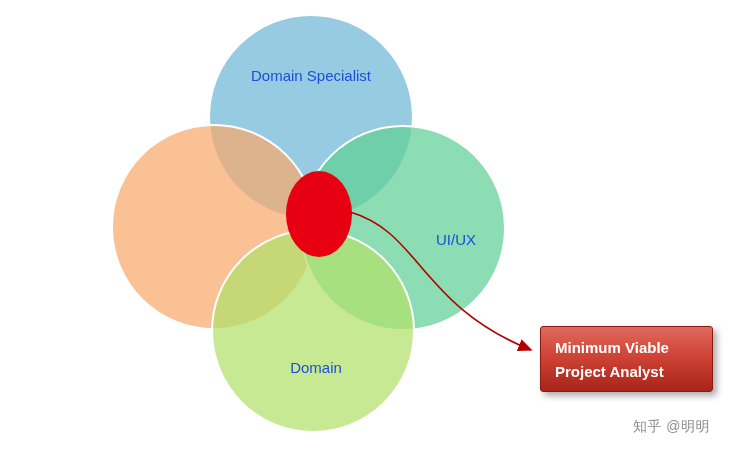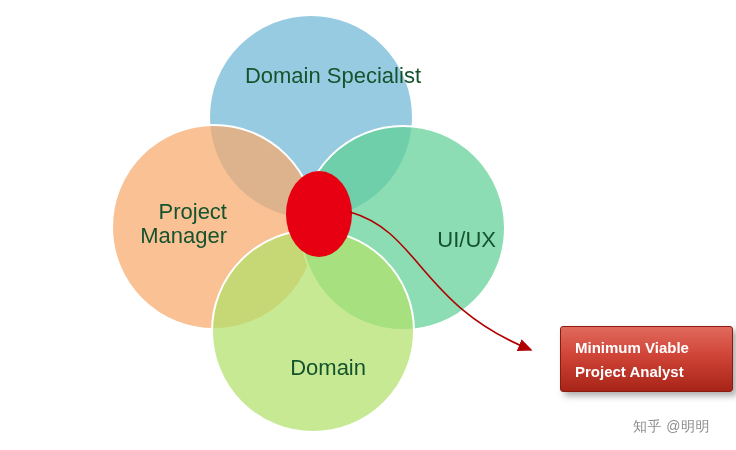--- a/index.html
+++ b/index.html
@@ -20,23 +20,23 @@
     border:2.5px solid #ffffff;
   }
   .c-domain  { left:208px; top:14px;  width:206px; height:206px; }
   .c-pm      { left:111px; top:124px; width:206px; height:206px; }
   .c-uiux    { left:300px; top:125px; width:206px; height:206px; }
   .c-tester  { left:211px; top:229px; width:204px; height:204px; }
 
   
   .vlabel {
     position:absolute;
-    color:#14532d;
-    font-size:22px;
-    text-align:right;
+    color:#1d4ed8;
+    font-size:15px;
+    text-align:center;
     line-height:24px;
   }
   .l-domain { left:201px; top:64px;  width:220px; }
   .l-pm     { left:131px; top:200px; width:96px;  }
   .l-uiux   { left:416px; top:228px; width:80px;  }
   .l-tester { left:266px; top:356px; width:100px; }
 
   
   .center-marker {
     position:absolute;
@@ -59,21 +59,20 @@
     width:173px; height:66px;
     background:linear-gradient(180deg,#e06a5d 0%, #cf4437 45%, #a82418 100%);
     border:1px solid #8c1a10;
     border-radius:3px;
     box-shadow:4px 4px 6px rgba(110,110,110,0.55);
     color:#ffffff;
     font-size:15px;
     font-weight:bold;
     line-height:24px;
     padding:9px 0 0 14px;
-    margin-left:20px;
   }
 
   
   .watermark {
     position:absolute;
     right:26px; bottom:14px;
     color:#8d8d8d;
     font-size:14px;
     letter-spacing:0.5px;
   }
@@ -82,21 +81,20 @@
 <body>
 
 <div class="stage">
 
   <div class="circle c-domain" style="background: rgba(111, 183, 214, 0.72);"></div>
   <div class="circle c-pm" style="background: rgba(247, 169, 107, 0.72);"></div>
   <div class="circle c-uiux" style="background: rgba(95, 208, 150, 0.72);"></div>
   <div class="circle c-tester" style="background: rgba(177, 224, 106, 0.72);"></div>
 
   <div class="vlabel l-domain">Domain Specialist</div>
-  <div class="vlabel l-pm">Project Manager</div>
   <div class="vlabel l-uiux">UI/UX</div>
   <div class="vlabel l-tester">Domain</div>
 
   <div class="center-marker" style="background: rgb(230, 0, 18);"></div>
 
   <svg class="arrow-layer" width="736" height="450" viewBox="0 0 736 450">
     <defs>
       <marker id="ah" markerWidth="10" markerHeight="8" refX="8" refY="4" orient="auto">
         <path d="M0,0 L9,4 L0,8 z" fill="#b00000"></path>
       </marker>

